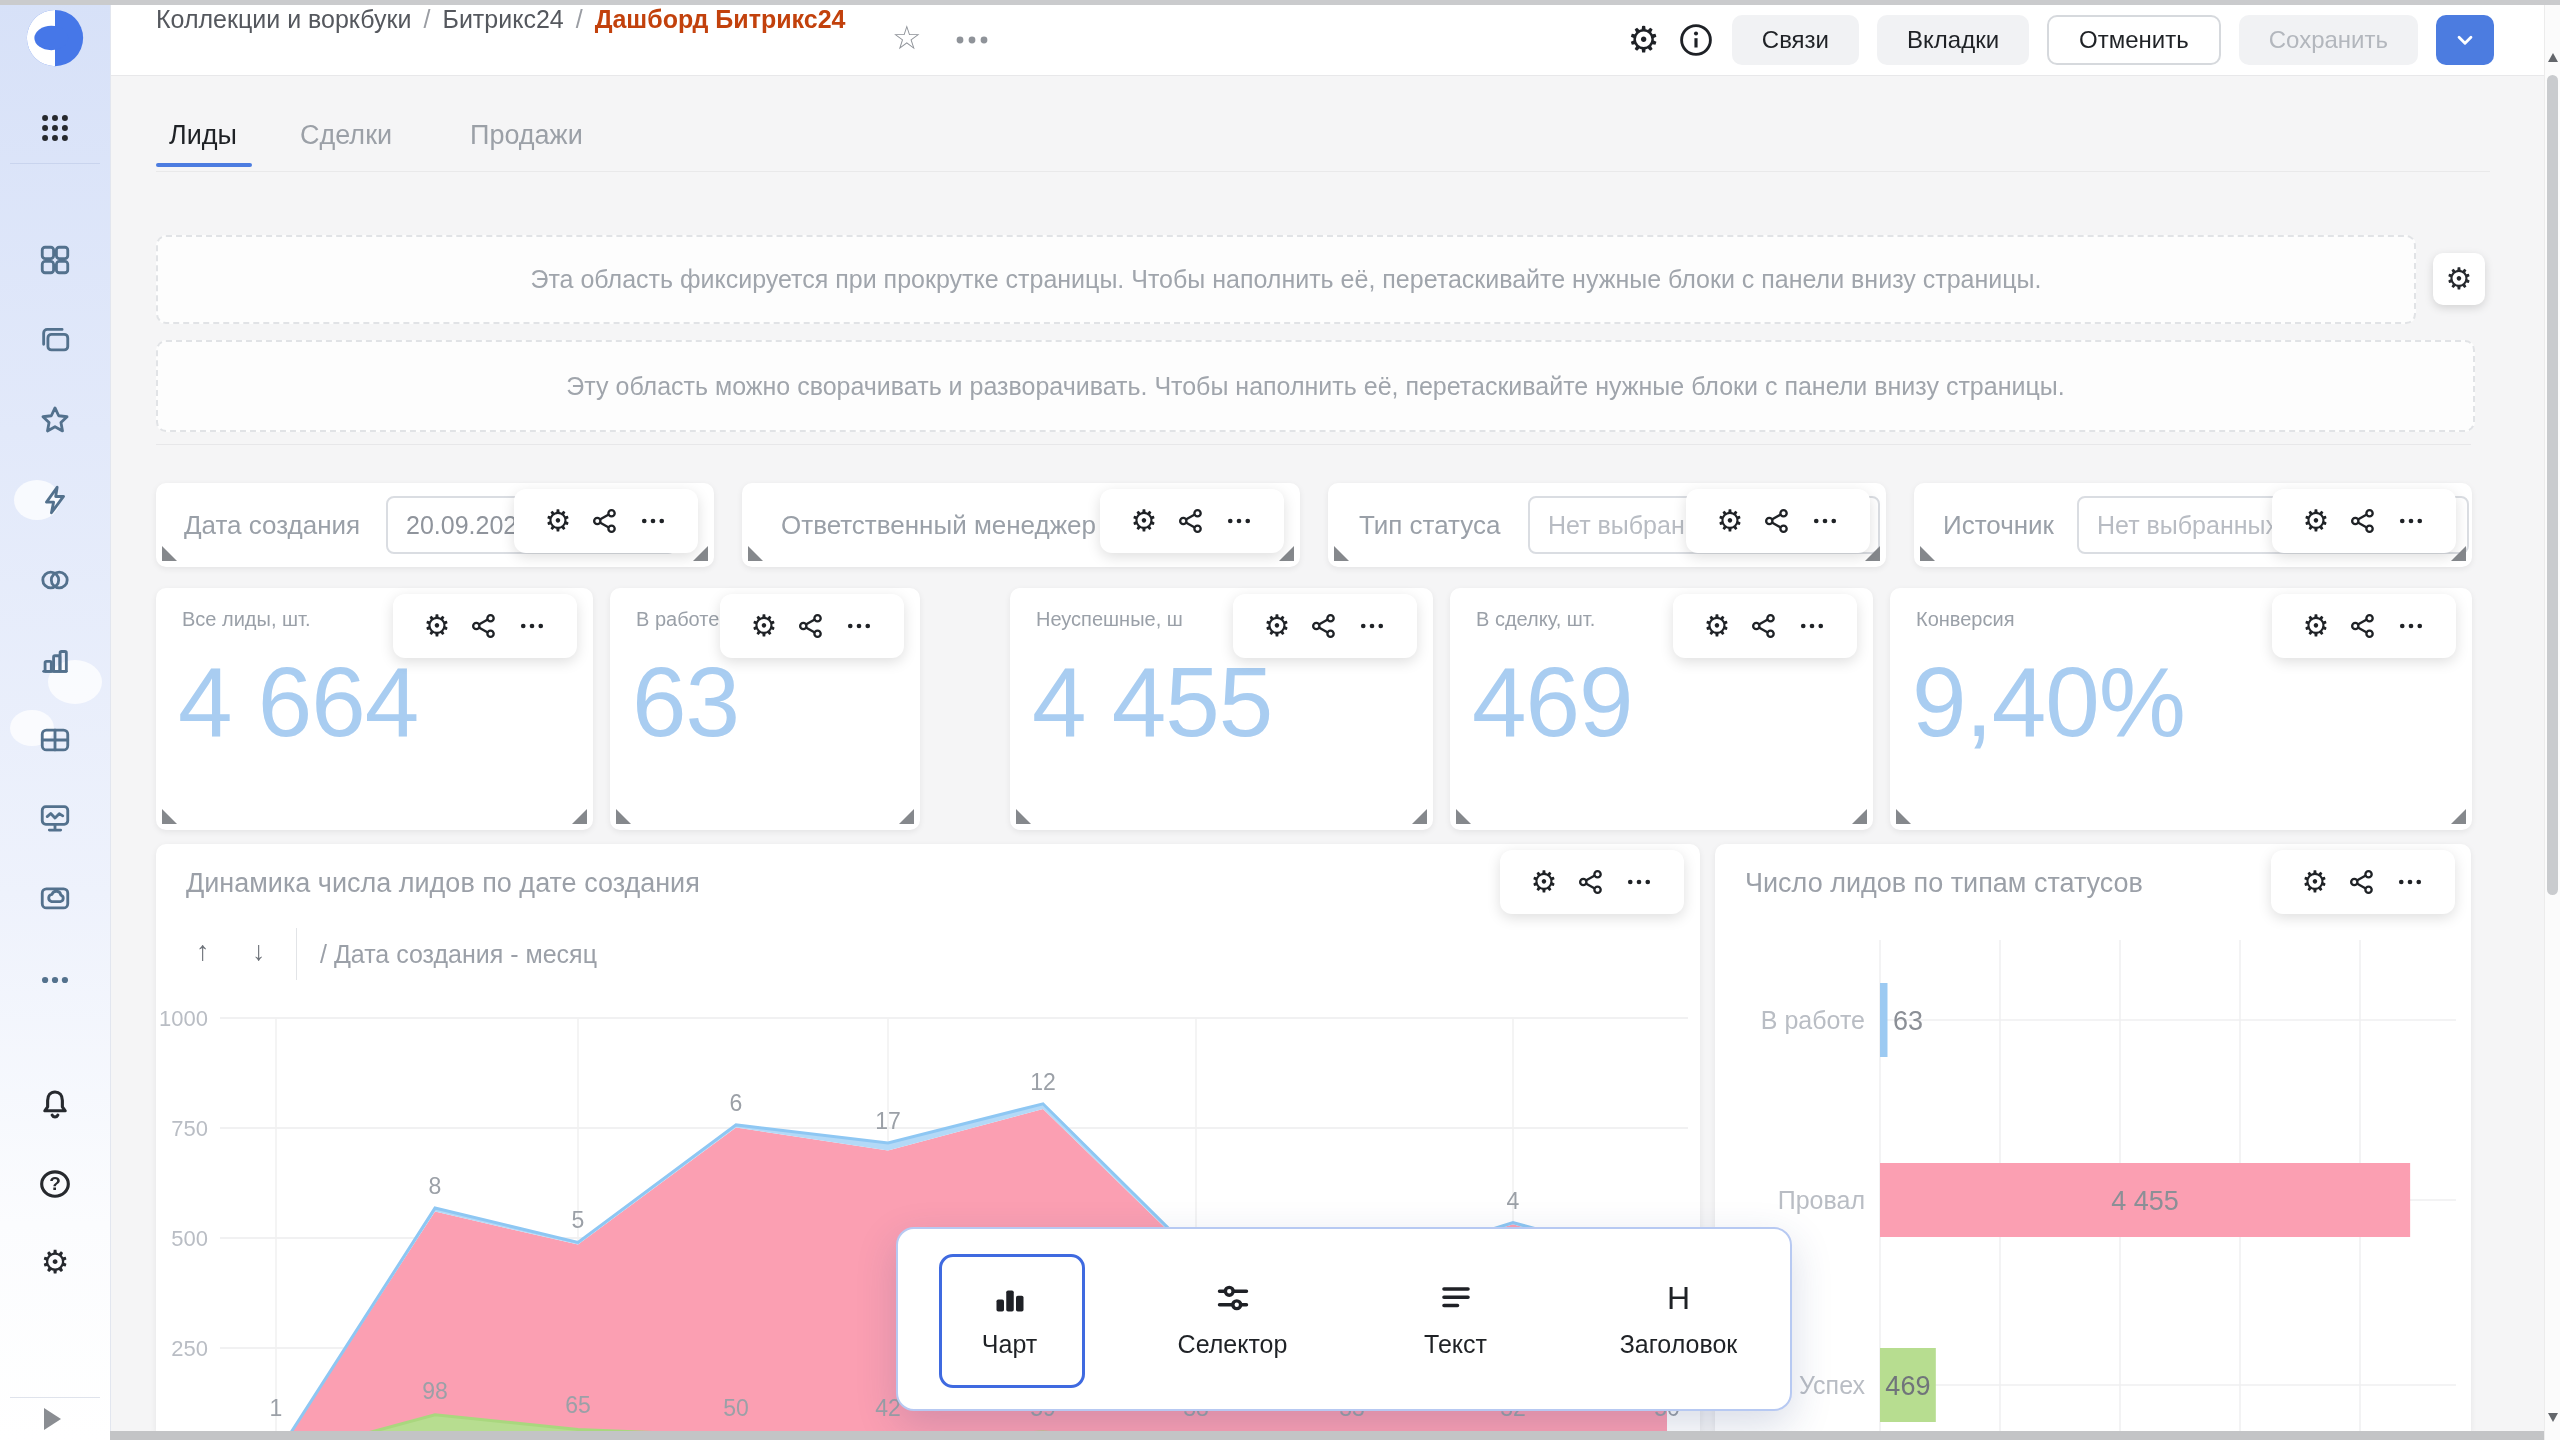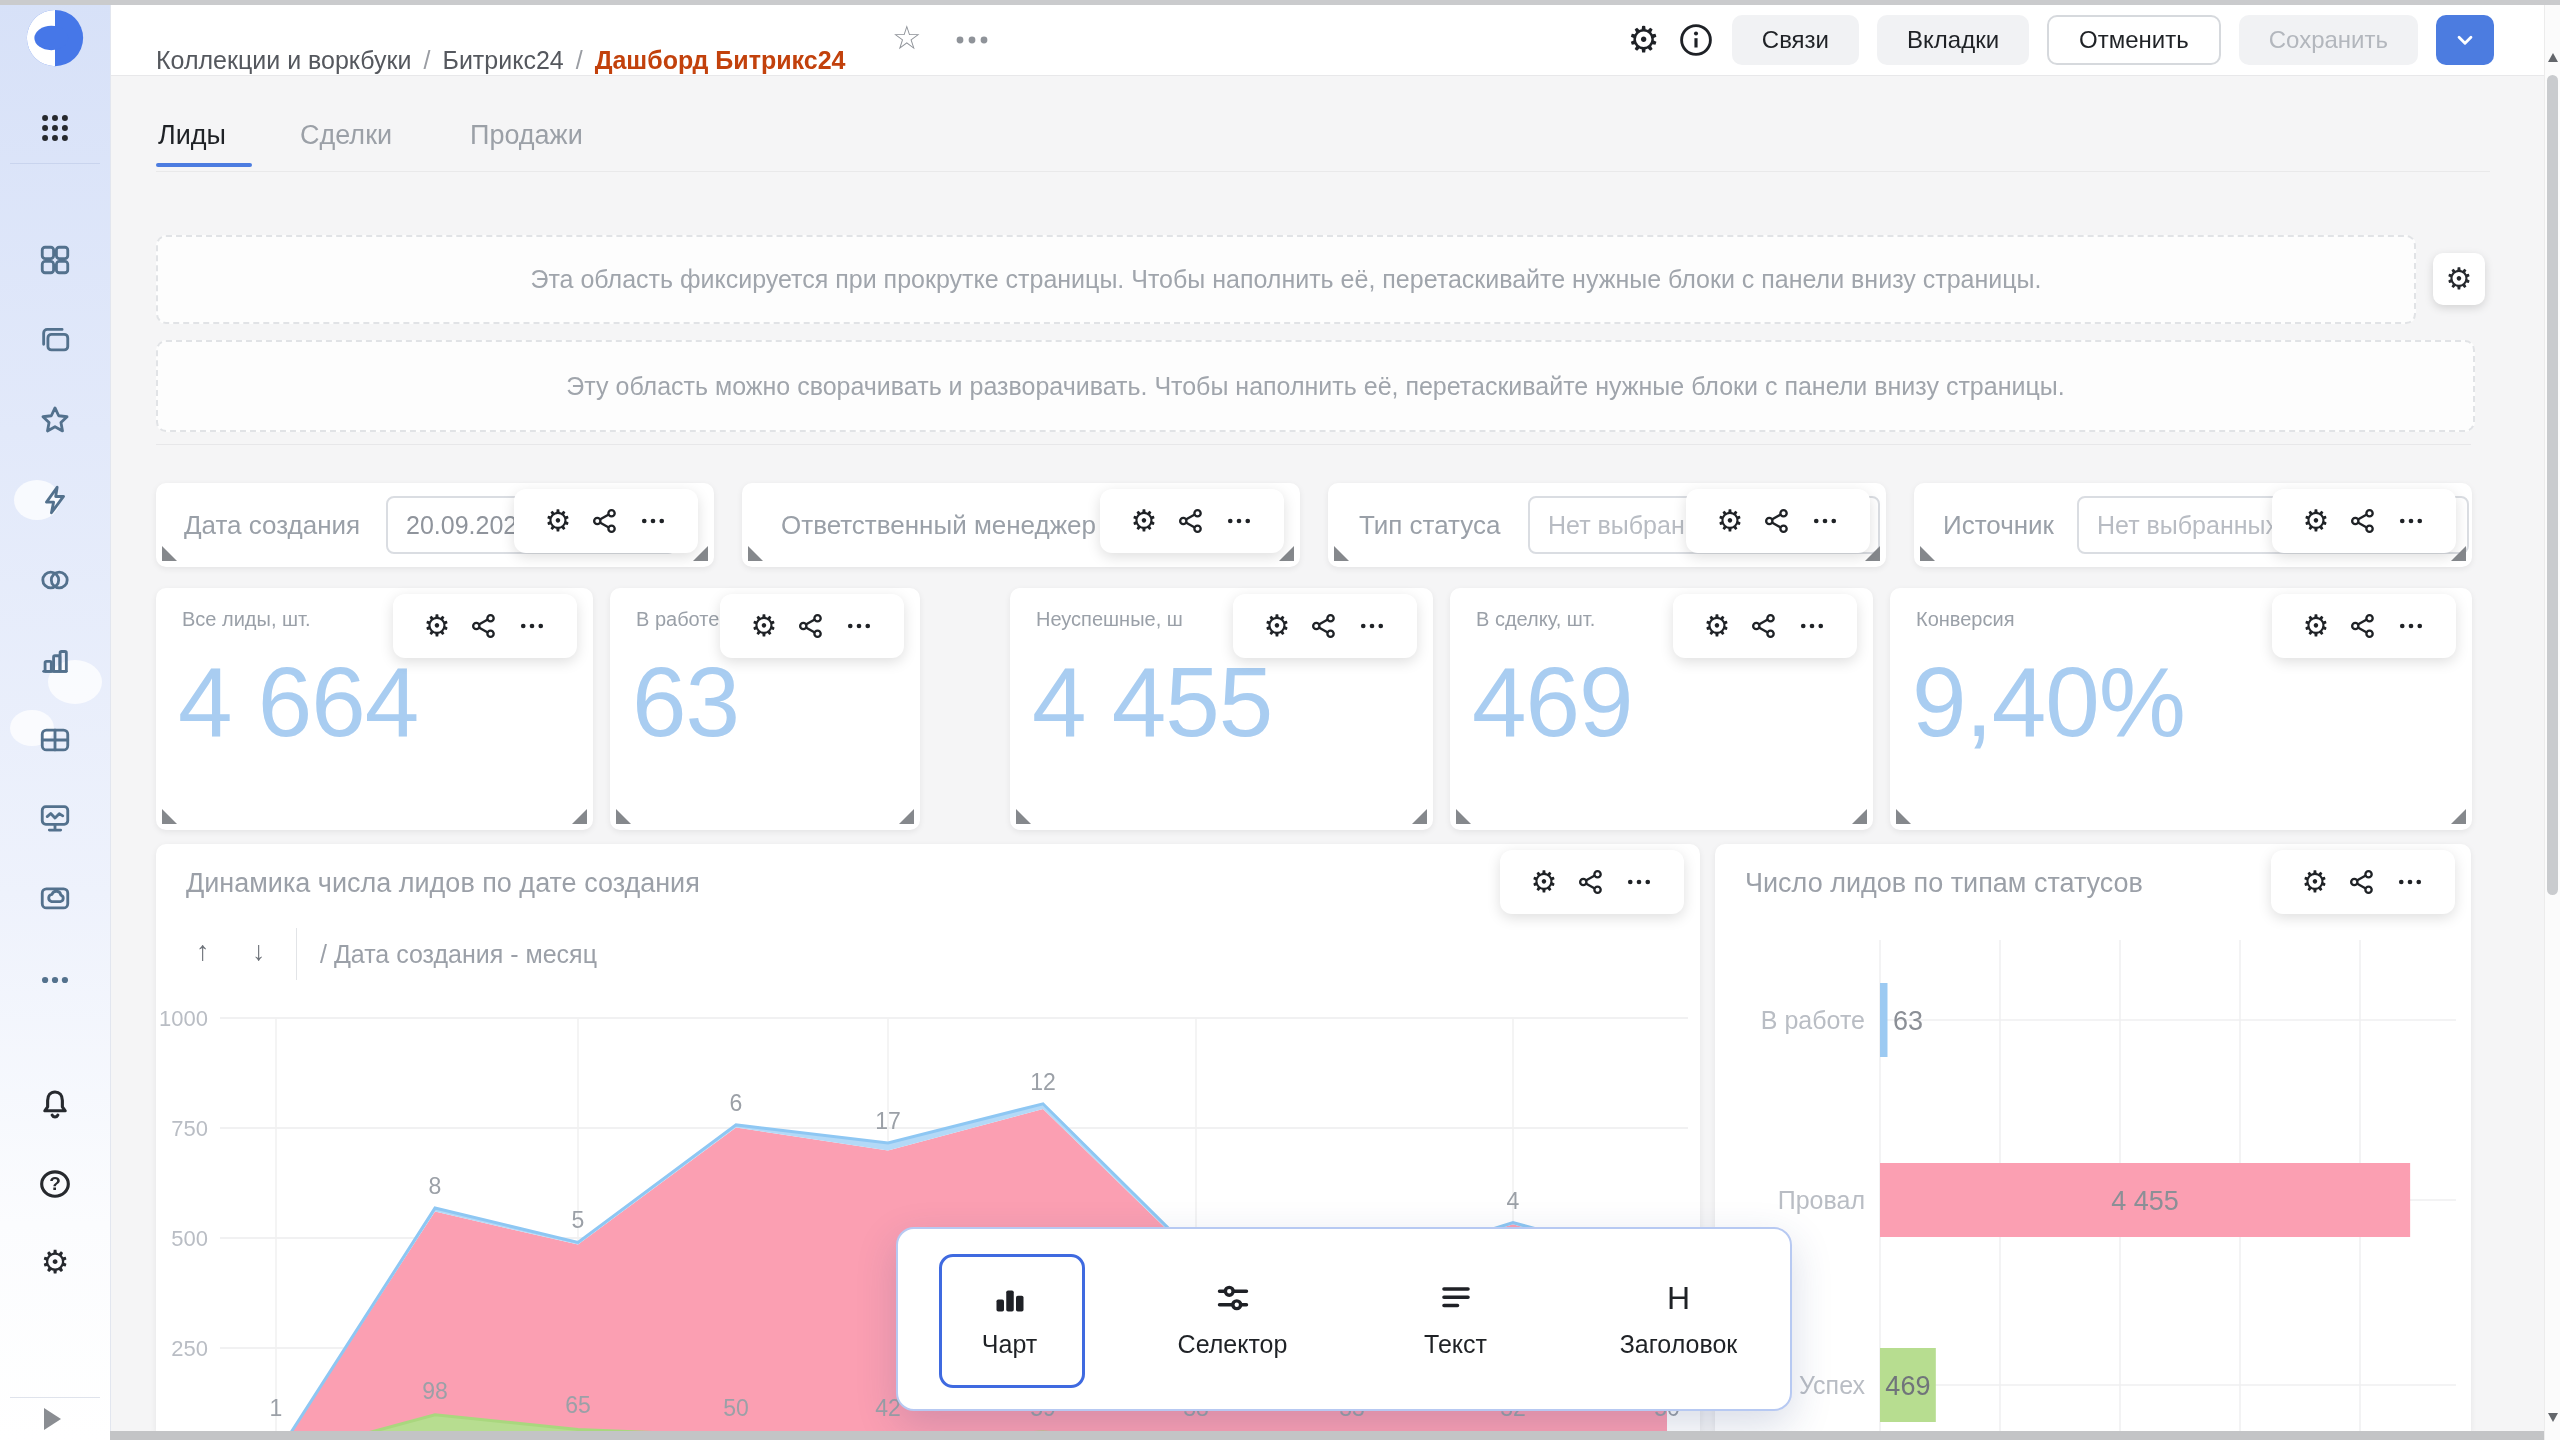--- a/index.html
+++ b/index.html
@@ -14,21 +14,21 @@
     background:linear-gradient(180deg,#d7e1f8 0%,#e2e9fa 30%,#eef2fc 62%,#fbfcfe 85%,#ffffff 100%);}
   .sidebar .blob{position:absolute;background:rgba(255,255,255,.75);border-radius:50%;}
   .sicon{position:absolute;left:35px;width:40px;height:40px;display:flex;align-items:center;justify-content:center;background:none;border:none;padding:0;cursor:pointer;}
   .sicon svg{width:34px;height:34px;stroke:#53718d;fill:none;stroke-width:2;stroke-linecap:round;stroke-linejoin:round;}
   .sicon.dark svg{stroke:#26292e;}
   .side-div{position:absolute;left:10px;width:90px;height:0;border-top:1px solid #c9d4ee;}
   .gear-glyph{font-size:32px;color:#26292e;line-height:1;}
   .expand-tri{position:absolute;left:44px;top:1408px;width:0;height:0;border-top:11px solid transparent;border-bottom:11px solid transparent;border-left:17px solid #8a8d92;cursor:pointer;}
   
   .topbar{left:110px;top:5px;width:2450px;height:70px;background:#fff;border-bottom:1px solid #e8e8ea;z-index:40;}
-  .crumbs{position:absolute;left:46px;top:0;height:70px;display:flex;align-items:flex-end;gap:12px;font-size:25px;color:#55585e;white-space:nowrap;}
+  .crumbs{position:absolute;left:46px;top:0;height:70px;display:flex;align-items:flex-start;gap:12px;font-size:25px;color:#55585e;white-space:nowrap;}
   .crumb{cursor:pointer;}
   .crumb.current{color:#c2410c;font-weight:700;}
   .crumb-sep{color:#9a9da3;}
   .fav-star{position:absolute;left:782px;top:16px;font-size:33px;color:#8f9399;cursor:pointer;line-height:1;}
   .crumb-more{position:absolute;left:845px;top:26px;cursor:pointer;}
   .top-actions{position:absolute;right:66px;top:0;height:70px;display:flex;align-items:center;gap:18px;}
   .hbtn{height:50px;border:none;border-radius:10px;padding:0 30px;font-size:24px;color:#1f2226;background:#f1f2f4;cursor:pointer;font-family:inherit;}
   .hbtn.outline{background:#fff;border:2px solid #d6d9dd;}
   .hbtn.disabled{color:#b3b7bd;cursor:default;}
   .hbtn.primary{background:#4c7ce0;width:58px;padding:0;display:flex;align-items:center;justify-content:center;}
@@ -235,21 +235,21 @@
       <button class="hbtn outline">Отменить</button>
       <button class="hbtn disabled">Сохранить</button>
       <button class="hbtn primary">
         <svg width="26" height="26" viewBox="0 0 24 24">
             <path d="M6.5 9.5 12 15 17.5 9.5" fill="none" stroke="#fff" stroke-width="2.6" stroke-linecap="round" stroke-linejoin="round"></path>
           </svg>
       </button>
     </div>
   </header>
 
-  <span class="abs tab active" style="left:158px;">Лиды</span>
+  <span class="abs tab active" style="left:169px;">Лиды</span>
   <span class="abs tab" style="left:300px;">Сделки</span>
   <span class="abs tab" style="left:470px;">Продажи</span>
   <div class="abs tab-underline"></div>
   <div class="abs tabs-div"></div>
 
   <div class="abs drop-area" style="left:156px;top:235px;width:2256px;height:85px;">
     <span>Эта область фиксируется при прокрутке страницы. Чтобы наполнить её, перетаскивайте нужные блоки с панели внизу страницы.</span>
   </div>
   <div class="abs fab">
     <span class="gear-glyph">⚙</span>

